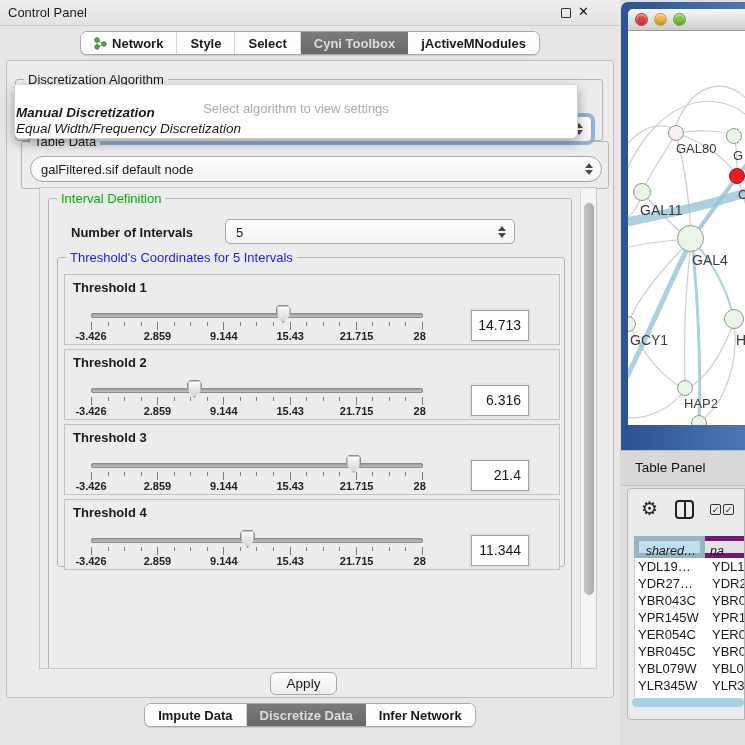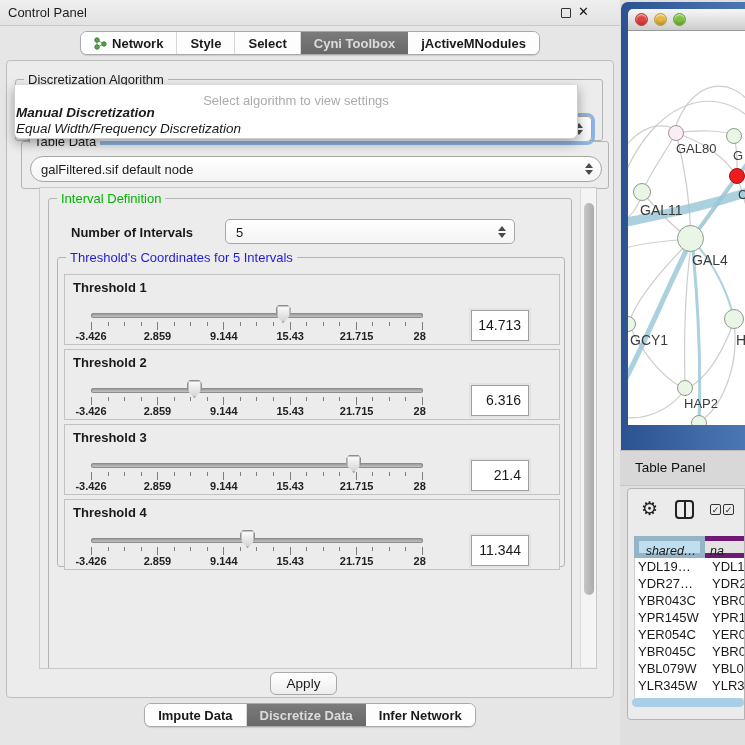--- a/index.html
+++ b/index.html
@@ -40,21 +40,21 @@
   .combo{position:absolute;background:linear-gradient(#ffffff,#f4f4f4);border:1px solid #a6a6a6;border-radius:5px;font-size:13px;}
   .combo .ctext{position:absolute;left:10px;top:50%;transform:translateY(-50%);white-space:nowrap;}
   .arrows{position:absolute;right:8px;top:50%;transform:translateY(-50%);width:8px;height:12px;}
   .arrows i{position:absolute;left:0;width:0;height:0;border-left:4px solid transparent;border-right:4px solid transparent;}
   .arrows i.up{top:0;border-bottom:5px solid #4a4a4a;}
   .arrows i.dn{bottom:0;border-top:5px solid #4a4a4a;}
   .combo.focused{box-shadow:0 0 0 3px var(--focus-ring);}
 
   
   .popup{left:14px;top:85px;width:564px;height:54px;background:#fff;border:1px solid #cfcfcf;border-top:none;border-radius:0 0 6px 6px;box-shadow:0 4px 12px rgba(0,0,0,.35);z-index:60;}
-  .popup .prompt{height:20px;padding-top:8px;text-align:center;font-size:13px;color:#ababab;}
+  .popup .prompt{height:20px;padding-top:16px;text-align:center;font-size:13px;color:#ababab;}
   .popup .opt{font-size:13.5px;line-height:16px;padding-left:1px;font-style:italic;}
   .popup .opt.b{font-weight:bold;}
 
   
   .viewport{left:38px;top:186px;width:558px;height:482px;background:#ececec;border:1px solid #c9c9c9;overflow:hidden;}
   .vscroll{position:absolute;left:540px;top:1px;width:16px;height:478px;background:#f4f4f4;border-left:1px solid #d8d8d8;}
   .vscroll .thumb{position:absolute;left:3px;top:14px;width:10px;height:392px;background:linear-gradient(90deg,#c6c6c6,#ababab);border-radius:5px;}
 
   
   .trow{position:absolute;left:6px;width:496px;height:71px;border:1px solid #c2c2c2;background:#ececec;}

